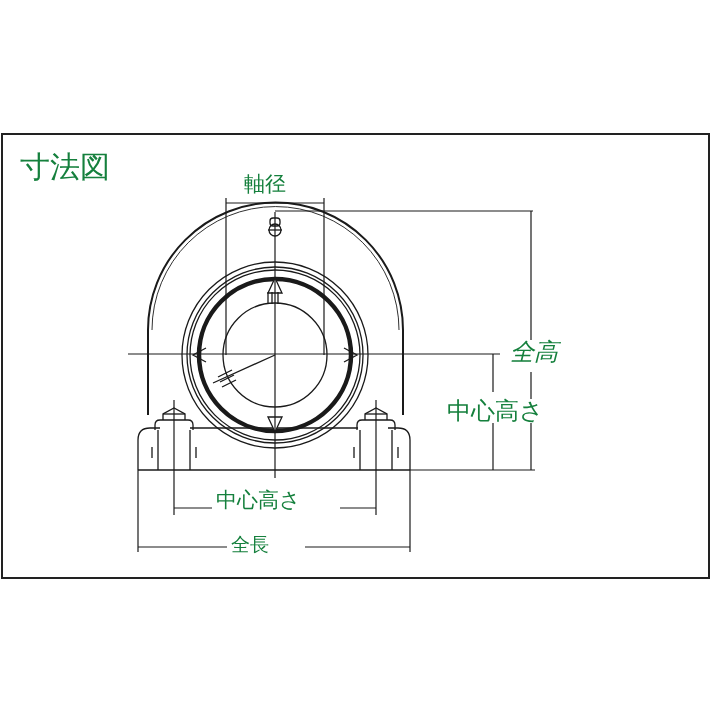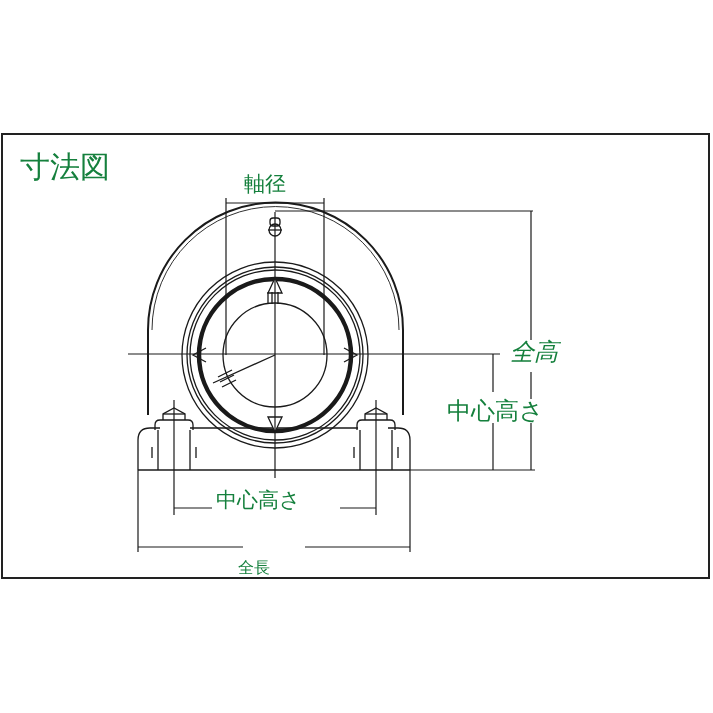--- a/index.html
+++ b/index.html
@@ -5,21 +5,21 @@
   html, body { margin: 0; padding: 0; background: #ffffff; }
   body { width: 713px; height: 713px; position: relative; overflow: hidden; font-family: "DejaVu Sans", sans-serif; }
   .frame { position: absolute; left: 1px; top: 133px; width: 709px; height: 446px; border: 2px solid #222; box-sizing: border-box; background: #fff; }
   svg.drawing { position: absolute; left: 0; top: 0; width: 713px; height: 713px; }
   .lbl { position: absolute; color: #15803d; font-family: "DejaVu Sans", sans-serif; white-space: nowrap; background: #fff; line-height: 1; }
   .title { left: 20px; top: 152px; font-size: 30px; background: transparent; }
   .shaft { left: 244px; top: 174px; font-size: 21px; background: transparent; text-align: center; }
   .overall-h { left: 508px; top: 340px; font-size: 24px; padding: 0 2px; font-style: italic; }
   .center-h { left: 446px; top: 399px; font-size: 24px; padding: 0 1px; }
   .pitch { left: 212px; top: 490px; font-size: 21px; padding: 0 4px; }
-  .length { left: 234px; top: 535px; font-size: 16px; padding: 0 4px; margin-top: 25px; }
+  .length { left: 227px; top: 535px; font-size: 19px; padding: 0 4px; }
 </style>
 </head>
 <body>
 
 <div class="frame"></div>
 
 <svg class="drawing" viewBox="0 0 713 713" xmlns="http://www.w3.org/2000/svg">
   <g fill="none" stroke="#1a1a1a" stroke-width="1.3">
 
     <g>

